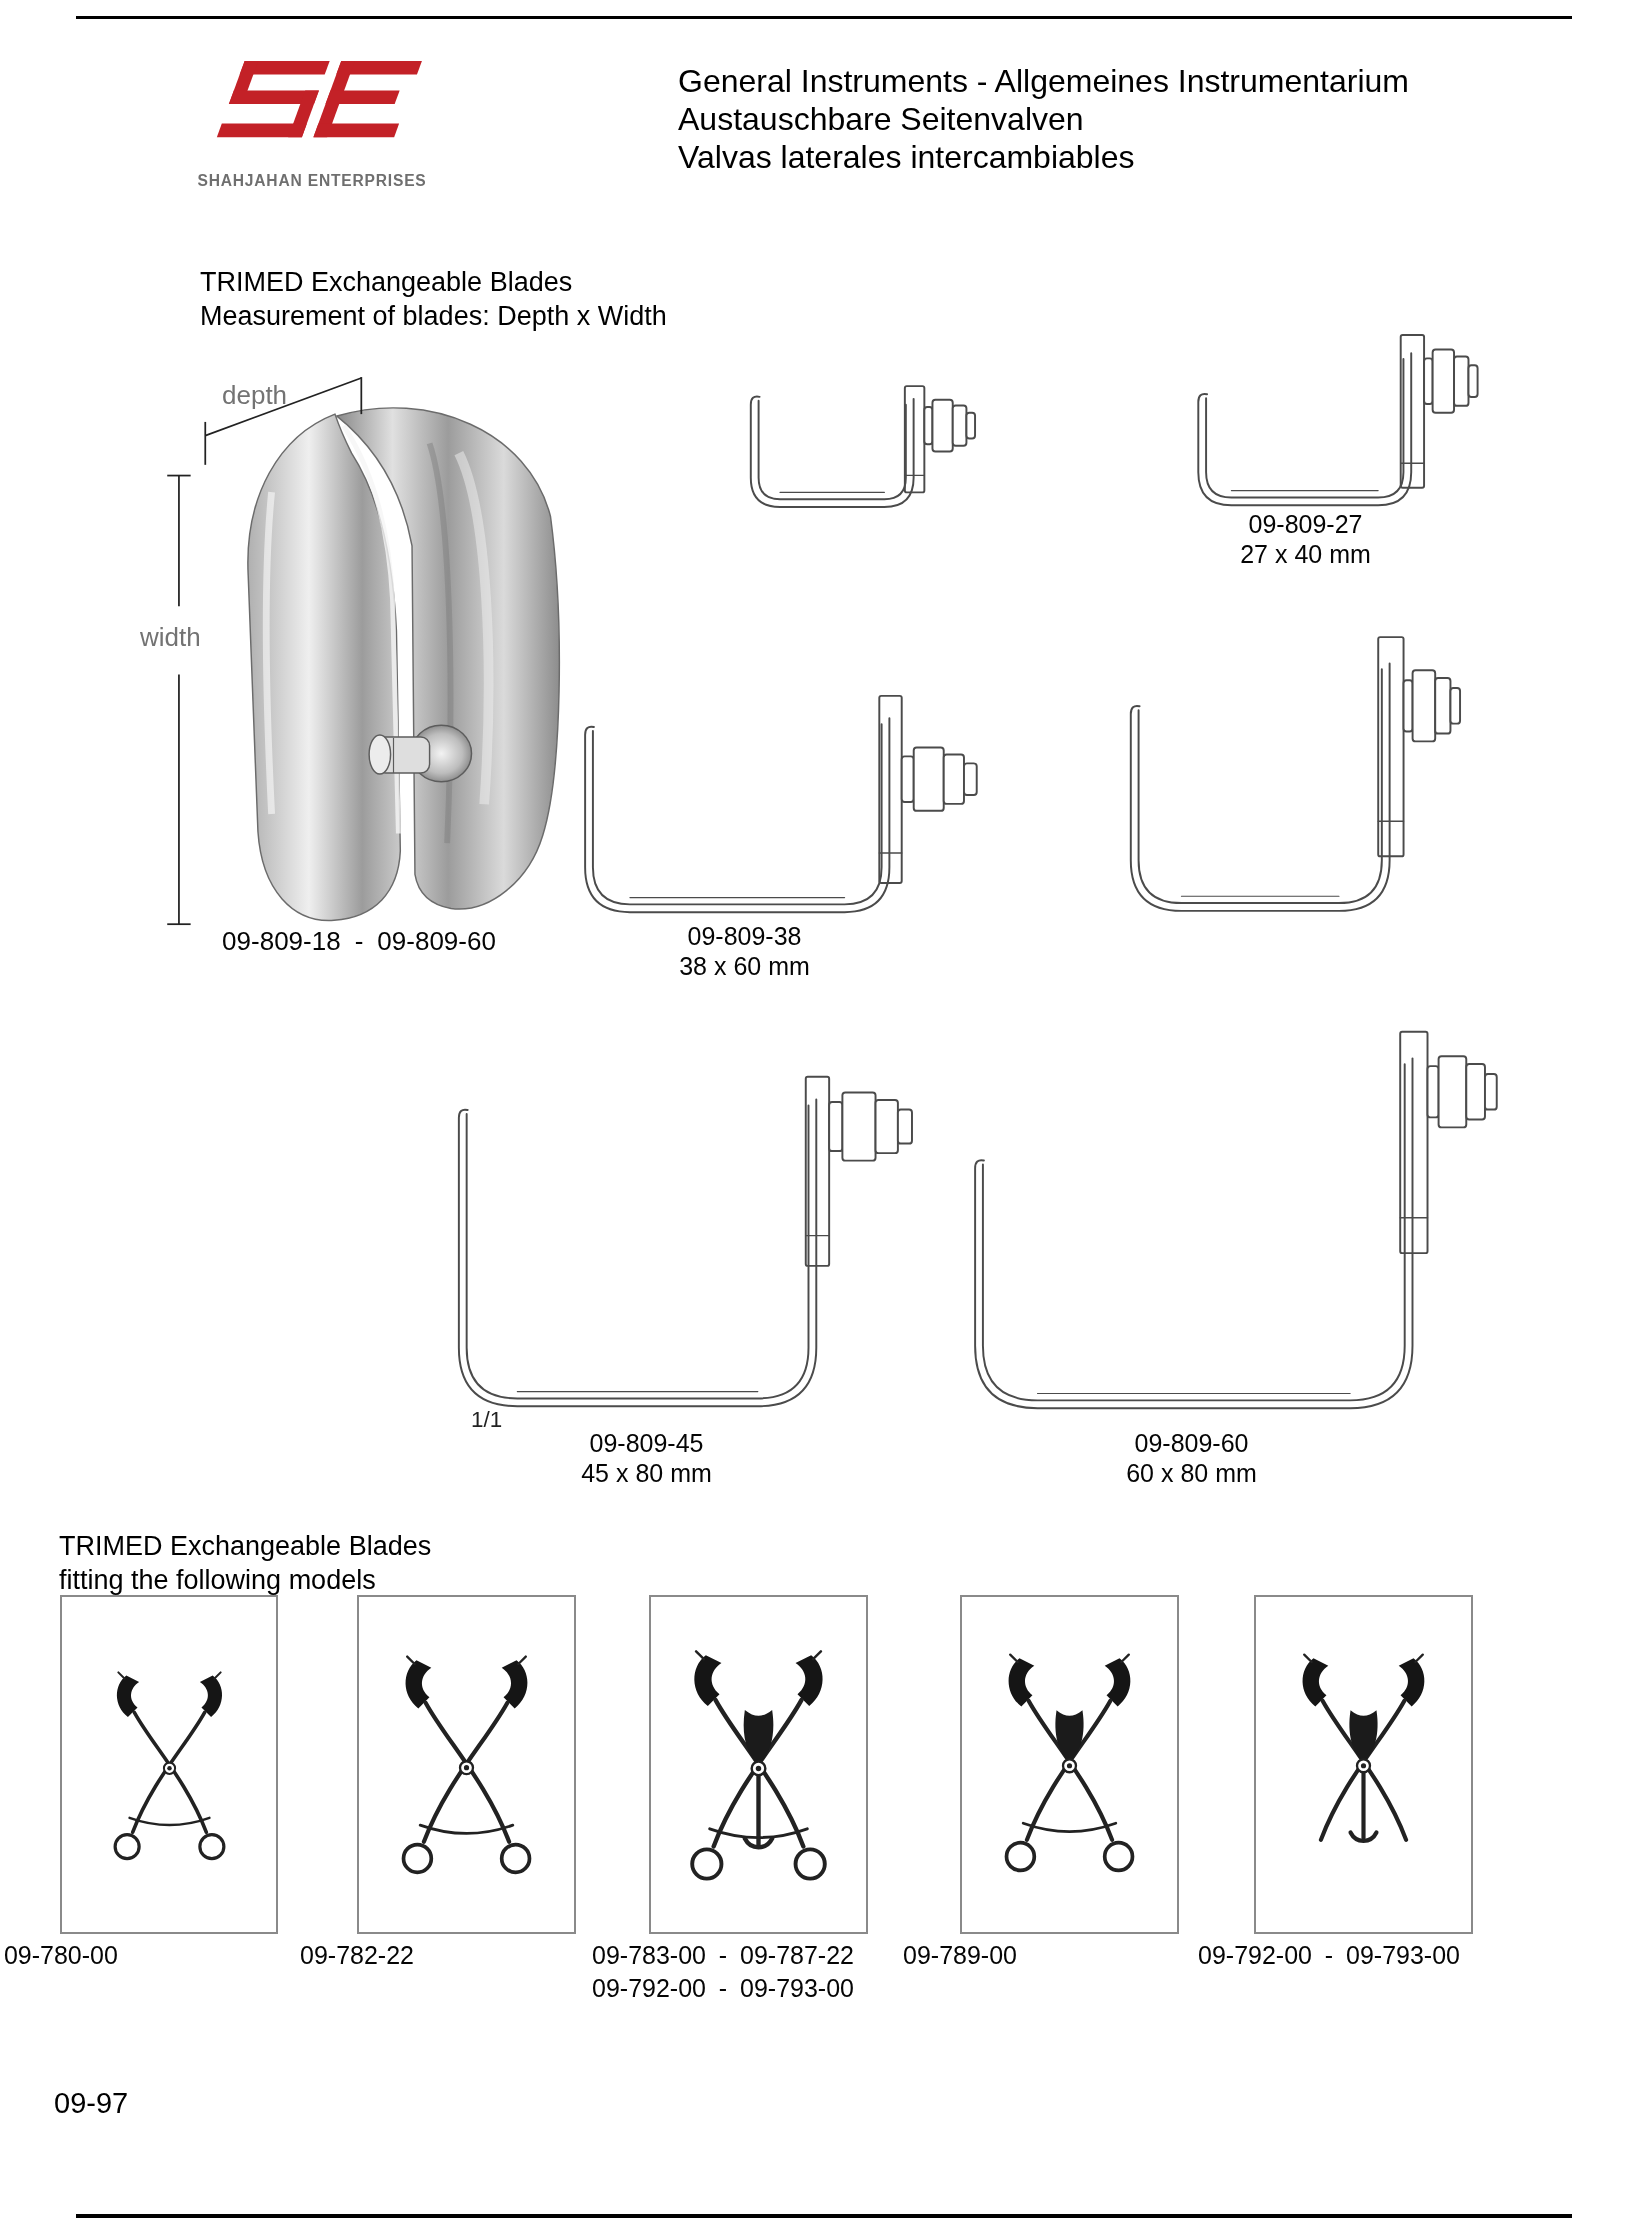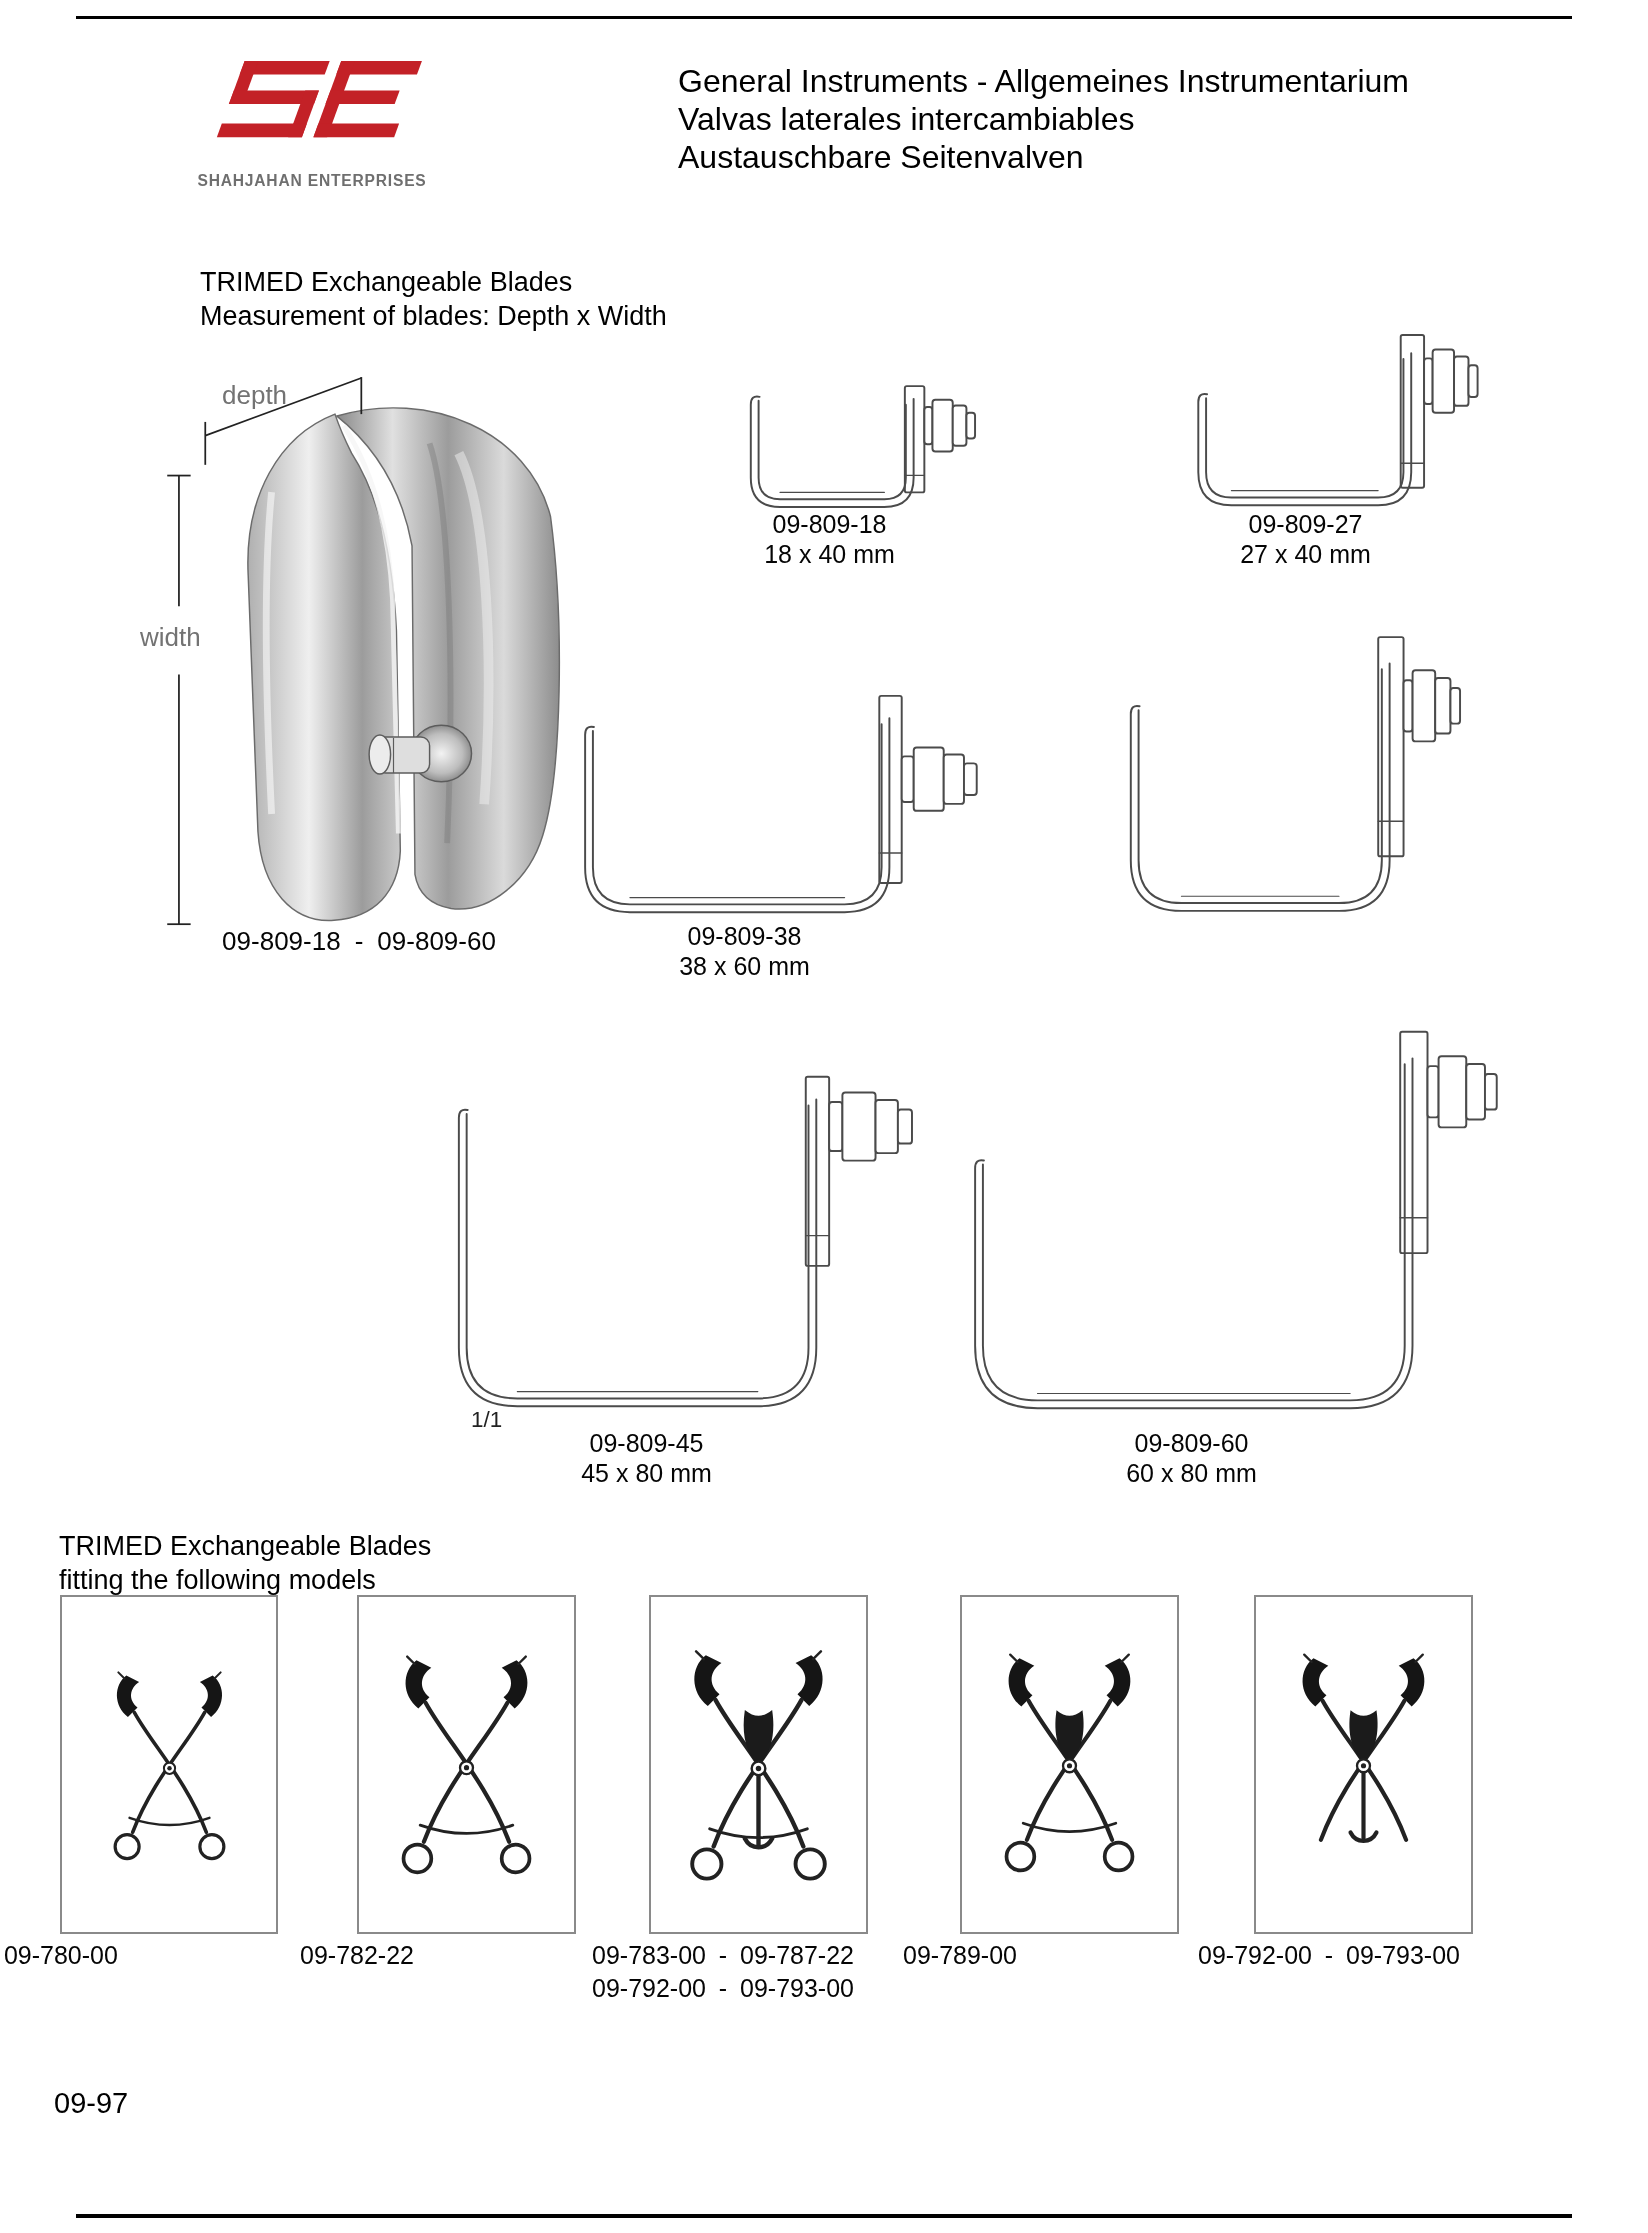--- a/index.html
+++ b/index.html
@@ -44,22 +44,22 @@
           <rect x="0" y="41" width="96" height="19"></rect>
           <rect x="0" y="87" width="112" height="19"></rect>
         </g>
       </g>
     </svg>
   </div>
   <div class="logo-text">SHAHJAHAN ENTERPRISES</div>
 
   <div class="header">
     <div>General Instruments  -  Allgemeines Instrumentarium</div>
+    <div>Austauschbare Seitenvalven</div>
     <div>Valvas laterales intercambiables</div>
-    <div>Austauschbare Seitenvalven</div>
   </div>
 
   <div class="sec-title" style="left:200px;top:265px;">
     <div>TRIMED Exchangeable Blades</div>
     <div>Measurement of blades: Depth x Width</div>
   </div>
 
   <div class="abs" style="left:137px;top:375px;width:434px;height:561px;">
     <svg width="434" height="561" viewBox="0 0 445 575">
       <defs>
@@ -167,24 +167,20 @@
       <rect fill="#fff" stroke="#4b4b4b" stroke-width="2" stroke-linejoin="round" stroke-linecap="round" x="483.36" y="33" width="28.400000000000002" height="73" rx="3"></rect>
       <rect fill="#fff" stroke="#4b4b4b" stroke-width="2" stroke-linejoin="round" stroke-linecap="round" x="511.76" y="41.03" width="19.17" height="56.940000000000005" rx="3"></rect>
       <rect fill="#fff" stroke="#4b4b4b" stroke-width="2" stroke-linejoin="round" stroke-linecap="round" x="530.93" y="51.25" width="12.07" height="36.5" rx="3"></rect>
       <path fill="none" stroke="#4b4b4b" stroke-width="2" stroke-linejoin="round" stroke-linecap="round" d="M 17,140 Q 8,138 8,148 L 8,330 Q 8,394 72,394 L 392.6,394 Q 456.6,394 456.6,330 L 456.6,35.239999999999995"></path>
       <path fill="none" stroke="#4b4b4b" stroke-width="2" stroke-linejoin="round" stroke-linecap="round" d="M 16,144 L 16,330 Q 16,386 72,386 L 392.6,386 Q 448.6,386 448.6,330 L 448.6,41.239999999999995"></path>
       <path fill="none" stroke="#4b4b4b" stroke-width="1.2" stroke-linejoin="round" stroke-linecap="round" d="M 72,379 L 392.6,379"></path>
     </svg>
 
   <div class="scale-note" style="left:471px;top:1407px;">1/1</div>
 
-  <div class="cap" style="left:683px;top:509px;width:293px;">
-    <div>09-809-18</div>
-    <div>18 x 40 mm</div>
-  </div>
   <div class="cap" style="left:1159px;top:509px;width:293px;">
     <div>09-809-27</div>
     <div>27 x 40 mm</div>
   </div>
   <div class="cap" style="left:598px;top:921px;width:293px;">
     <div>09-809-38</div>
     <div>38 x 60 mm</div>
   </div>
   <div class="cap" style="left:500px;top:1428px;width:293px;">
     <div>09-809-45</div>

